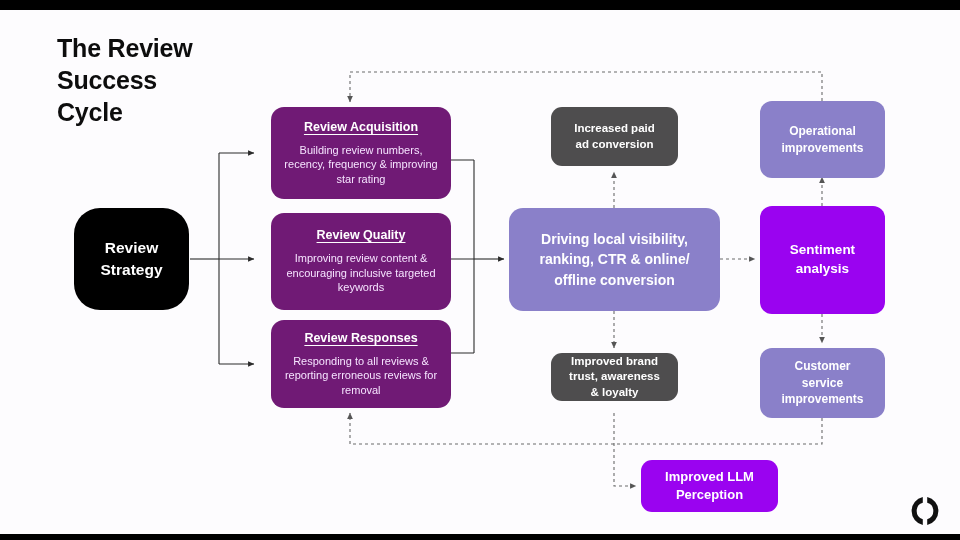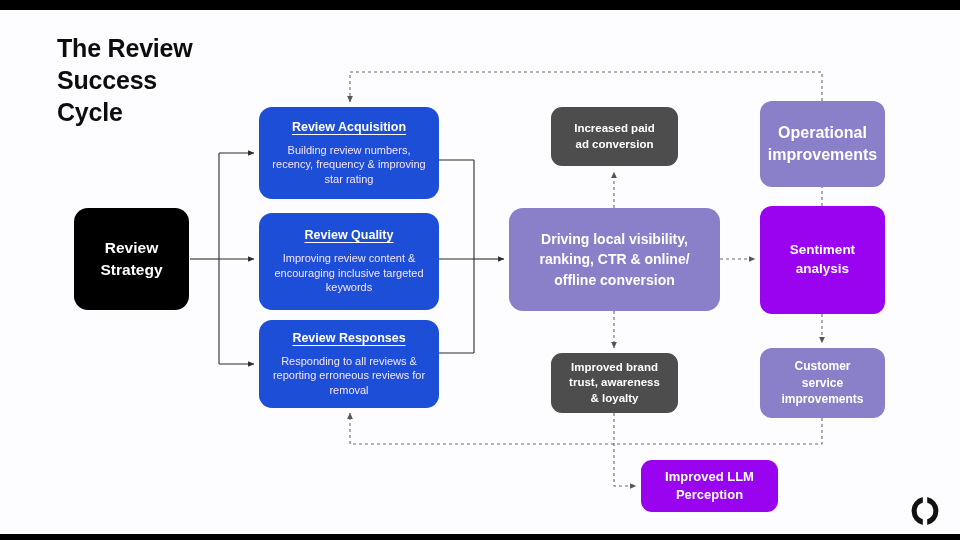--- a/index.html
+++ b/index.html
@@ -65,32 +65,32 @@
   }
   .node .n-body {
     font-weight: normal;
     text-align: center;
   }
 
   
   #node-strategy {
     left: 74px; top: 208px; width: 115px; height: 102px;
     background: #000000;
-    border-radius: 14px;
+    border-radius: 26px;
     font-size: 15.5px;
     font-weight: bold;
     line-height: 1.42;
     white-space: pre-line;
   }
 
   
   .pillar {
-    left: 259px;
+    left: 271px;
     width: 180px;
-    background: #1d4ed8;
+    background: #701a75;
     border-radius: 13px;
   }
   .pillar .n-title { font-size: 12.5px; margin-bottom: 9px; }
   .pillar .n-body  { font-size: 11px; line-height: 1.32; color: #f6e4ff; }
   #node-acquisition { top: 107px;  height: 92px; }
   #node-quality     { top: 213px;  height: 97px; }
   #node-responses   { top: 320px;  height: 88px; }
 
   
   #node-visibility {
@@ -106,27 +106,27 @@
   
   .gray {
     background: #4e4d4e;
     font-size: 11.5px;
     font-weight: bold;
     line-height: 1.36;
     white-space: pre-line;
     border-radius: 11px;
   }
   #node-ads   { left: 551px; top: 107px; width: 127px; height: 59px; }
-  #node-trust { left: 551px; top: 353px; width: 127px; height: 60px; }
+  #node-trust { left: 551px; top: 353px; width: 127px; height: 48px; }
 
   
   #node-operational {
-    left: 760px; top: 101px; width: 125px; height: 86px;
+    left: 760px; top: 101px; width: 125px; height: 77px;
     background: #8a80c9;
-    font-size: 16px; font-weight: bold; line-height: 1.38;
+    font-size: 12px; font-weight: bold; line-height: 1.38;
     white-space: pre-line;
   }
   #node-sentiment {
     left: 760px; top: 206px; width: 125px; height: 108px;
     background: #9a03f0;
     font-size: 13.5px; font-weight: bold; line-height: 1.4;
     white-space: pre-line;
   }
   #node-customer {
     left: 760px; top: 348px; width: 125px; height: 70px;

